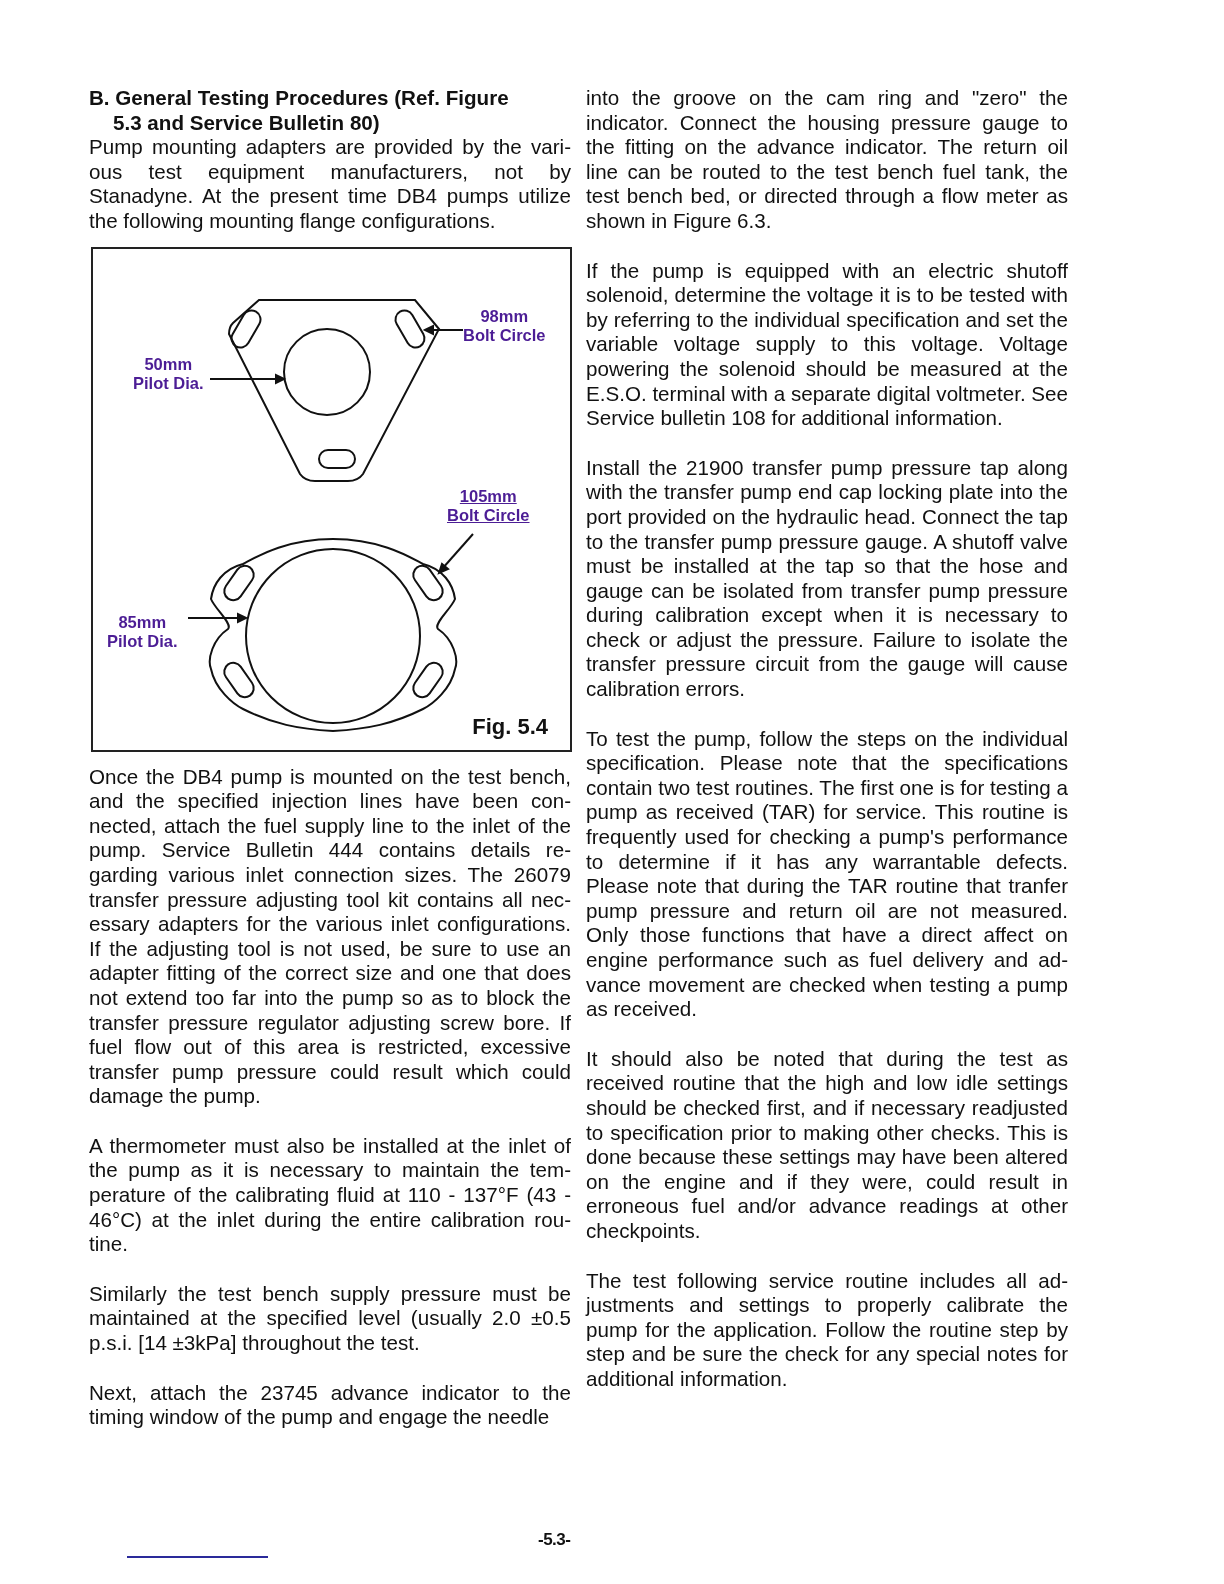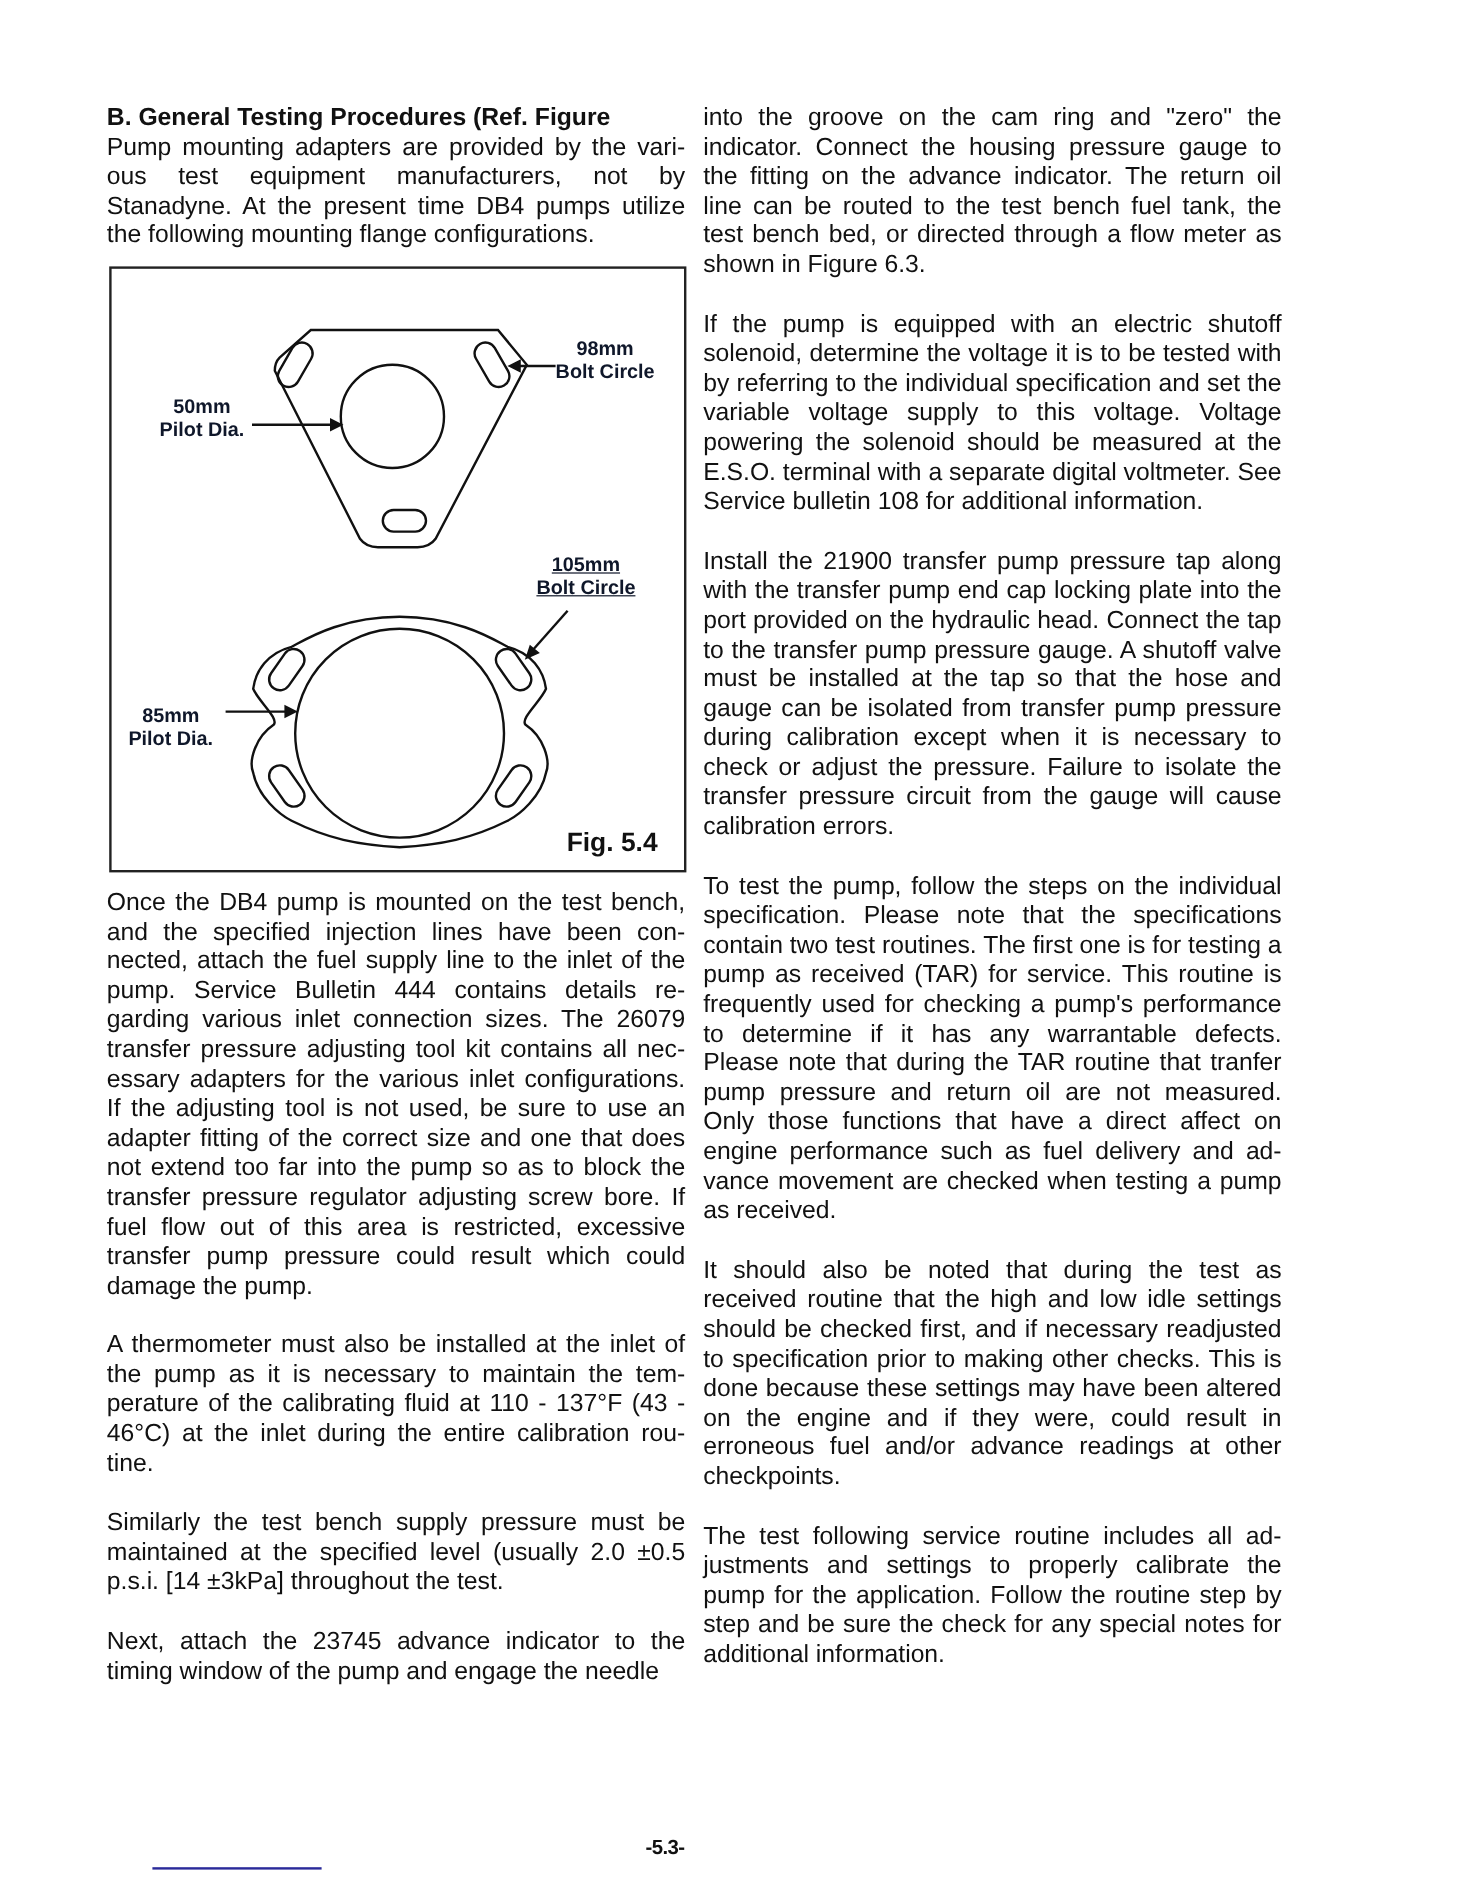--- a/index.html
+++ b/index.html
@@ -19,39 +19,40 @@
     }
     .heading .h2 { display: block; padding-left: 24px; }
     .figure {
       position: relative; width: 481px; height: 505px;
       border: 2px solid #222; border-top-width: 2px; box-sizing: border-box;
       margin: 13px 0 13px 2px;
     }
     .figure svg { position: absolute; left: 0; top: 0; }
     .fig-label {
       position: absolute; font-weight: bold; font-size: 16.5px; line-height: 19.5px;
-      color: #0f172a; text-align: left;
+      color: #4c1d95; text-align: left;
     }
     .fig-caption {
       position: absolute; right: 22px; bottom: 10px; font-weight: bold; font-size: 22px;
     }
     .page-number {
       position: absolute; left: 538px; top: 1530px; font-weight: bold; font-size: 17px;
       letter-spacing: -0.5px;
     }
     .blue-rule {
       position: absolute; left: 127px; top: 1556px; width: 141px; height: 2px; background: #2a2a9a;
     }
   </style>
 </head>
 <body>
 
 <div class="col col-left">
   <h2 class="heading">
     <span>B. General Testing Procedures (Ref. Figure</span>
+    <span class="h2">5.3 and Service Bulletin 80)</span>
   </h2>
   <p class="para" style="margin-bottom:0">Pump mounting adapters are provided by the vari­ous test equipment manufacturers, not by Stanadyne. At the present time DB4 pumps utilize the following mounting flange configurations.</p>
 
   <div class="figure">
     <svg width="477" height="501" viewBox="0 0 477 501">
       <g fill="none" stroke="#111" stroke-width="2">
 
         <path d="M166,51 L322,51 L346,80 L270,225 Q265,232 255,232 L222,232 Q212,232 207,225 L136,85 Q136,78 140,74 Z"></path>
         <circle cx="234" cy="123" r="43"></circle>
         <rect x="144" y="60" width="18" height="40" rx="9" transform="rotate(30 153 80)"></rect>

